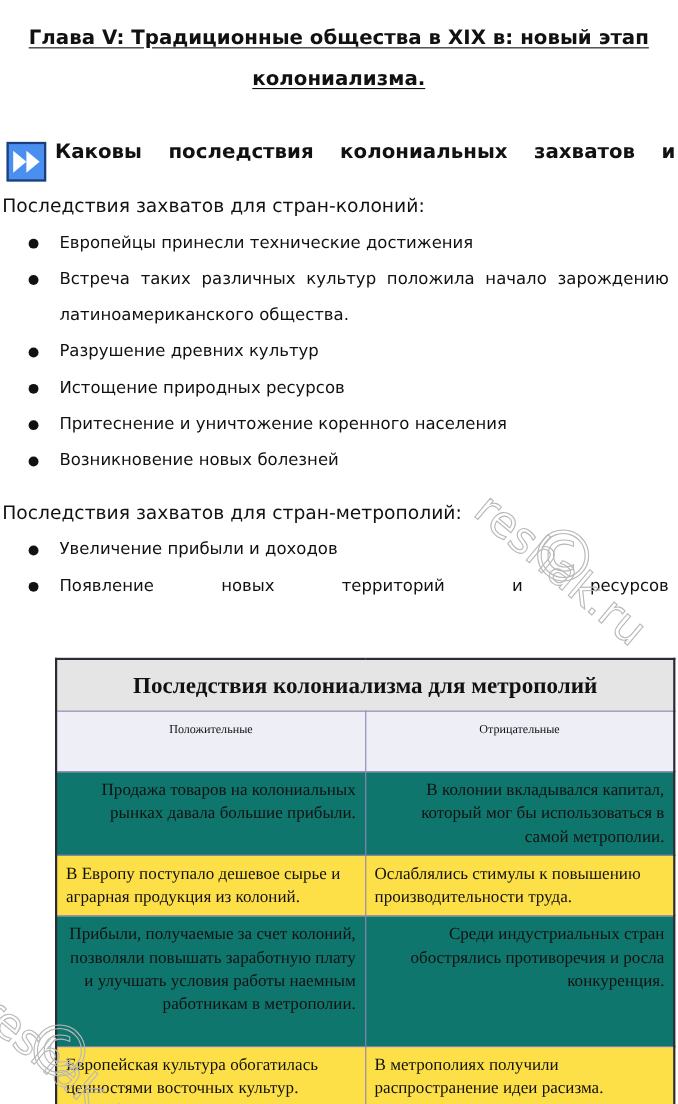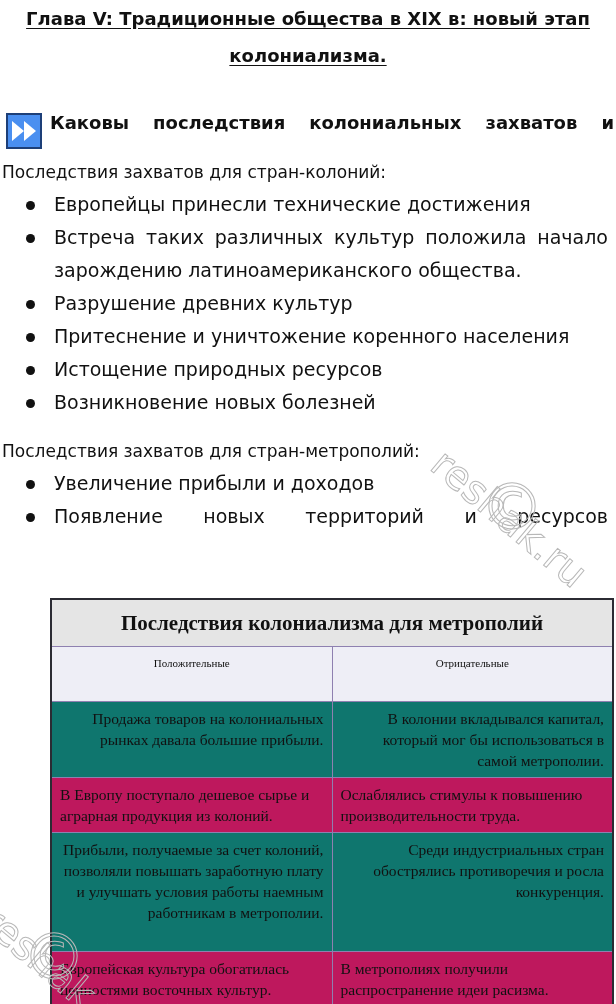--- a/index.html
+++ b/index.html
@@ -2,59 +2,59 @@
 <html><head>
   <meta charset="utf-8">
   <style>
     html, body { margin: 0; padding: 0; background: #ffffff; }
     body {
       width: 616px; height: 1004px; overflow: hidden; position: relative;
       font-family: "DejaVu Sans", sans-serif; color: #111;
     }
     .title {
       text-align: center; font-weight: bold; font-size: 18px;
-      line-height: 37px; margin-top: 0; padding-top: 0;
+      line-height: 37px; margin-top: 0; padding-top: 16px;
     }
     .title span { text-decoration: underline; text-underline-offset: 3px; }
     .question {
       position: relative; font-weight: bold; font-size: 18px;
       line-height: 34px; text-align: justify; margin-top: 0px; padding: 0 2px 0 2px;
     }
     .question .icon {
       float: left; width: 36px; height: 36px; margin: 7px 8px 0 4px;
       background: #4a8ff0; border: 2px solid #1d3f78; box-sizing: border-box;
       display: flex; align-items: center; justify-content: center;
     }
     .question .line1 { text-align-last: justify; margin-top: 32px; }
     .sec {
       font-size: 17px; line-height: 32px; margin: 16px 0 0 2px;
     }
     ul.bullets {
       list-style: none; margin: 0; padding: 0 8px 0 54px;
-      font-size: 19px; line-height: 33px;
+      font-size: 15px; line-height: 33px;
     }
     ul.bullets li { position: relative; text-align: justify; }
     ul.bullets li::before {
       content: ""; position: absolute; left: -28px; top: 13px;
       width: 9px; height: 9px; border-radius: 50%; background: #111;
     }
     ul.bullets li.just { text-align-last: justify; }
     table.t {
       position: absolute; left: 50px; top: 598px; width: 564px;
       border-collapse: collapse; border: 2px solid #2b2b33;
       font-family: "Liberation Serif", serif; font-size: 15.5px; line-height: 21px;
     }
     table.t td { border: 1px solid #8e80b0; vertical-align: top; padding: 6px 8px; }
     .th-main {
       background: #e5e5e5; font-weight: bold; font-size: 21px; text-align: center;
       height: 46px; vertical-align: middle !important; padding: 0 !important;
     }
     .th-sub { background: #eeeef6; text-align: center; height: 42px; font-size: 11px; }
     .r-dark td { background: #0f766e; text-align: right; }
-    .r-light td { background: #be185d; }
+    .r-light td { background: #fde047; }
     .wm {
       position: absolute; pointer-events: none; color: transparent;
       -webkit-text-stroke: 1px #b8b8b8; font-size: 40px; font-family: "DejaVu Sans", sans-serif;
     }
   </style>
 </head>
 <body>
 
 <div class="title">
   <div><span>Глава V: Традиционные общества в XIX в: новый этап</span></div>
@@ -69,22 +69,22 @@
     </svg>
   </div>
   <div class="line1">Каковы последствия колониальных захватов и</div>
 </div>
 
 <div class="sec">Последствия захватов для стран-колоний:</div>
 <ul class="bullets">
   <li>Европейцы принесли технические достижения</li>
   <li>Встреча таких различных культур положила начало зарождению латиноамериканского общества.</li>
   <li>Разрушение древних культур</li>
+  <li>Истощение природных ресурсов</li>
   <li>Притеснение и уничтожение коренного населения</li>
-  <li>Истощение природных ресурсов</li>
   <li>Возникновение новых болезней</li>
 </ul>
 
 <div class="sec">Последствия захватов для стран-метрополий:</div>
 <ul class="bullets">
   <li>Увеличение прибыли и доходов</li>
   <li class="just">Появление новых территорий и ресурсов</li>
 </ul>
 
 <table class="t">

